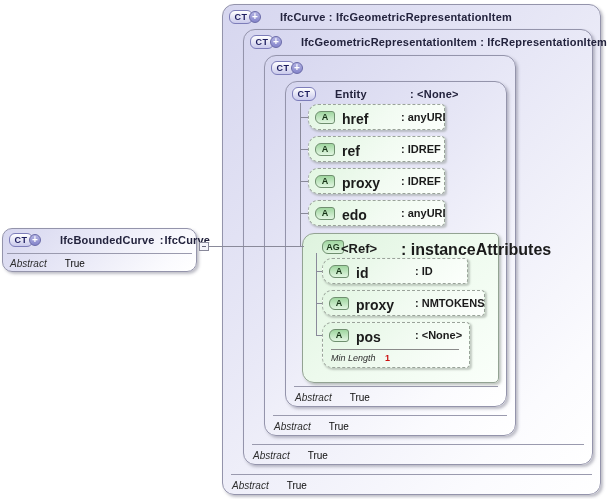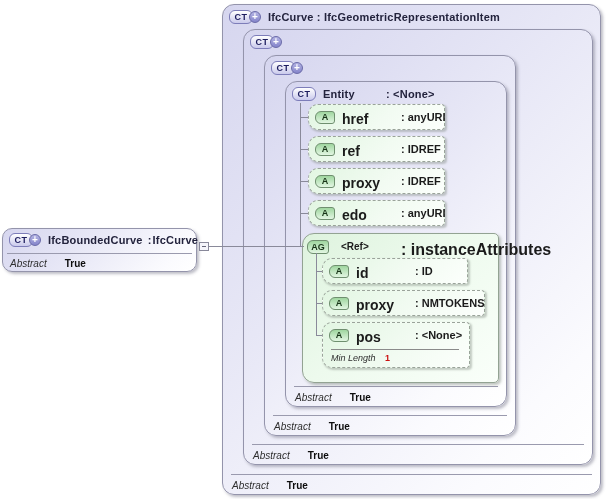--- a/index.html
+++ b/index.html
@@ -8,25 +8,25 @@
     font-family:"Liberation Sans", sans-serif;background:#ffffff;padding-left:12px;
   }
   
   .ctbox{
     position:absolute;box-sizing:border-box;
     border:1px solid #9494ab;border-radius:12px;
     background:linear-gradient(135deg,#d6d6ef 0%,#e7e7f6 40%,#fbfbfe 85%,#ffffff 100%);
     box-shadow:2px 2px 3px rgba(110,110,130,0.45);
   }
   .titlerow{position:absolute;top:5px;left:6px;display:flex;align-items:center;white-space:nowrap;}
-  .titletext{font-size:11px;font-weight:bold;color:#23233d;margin-left:7px;letter-spacing:0.2px;}
+  .titletext{font-size:11px;font-weight:bold;color:#23233d;margin-left:19px;letter-spacing:0.2px;}
   .divider{position:absolute;left:8px;right:8px;bottom:19px;height:1px;background:#9a9aae;}
   .footer{position:absolute;left:9px;bottom:3px;font-size:10px;white-space:nowrap;}
   .abstract-label{font-style:italic;color:#2e2e2e;}
-  .abstract-value{font-weight:bold;color:#0d0d0d;margin-left:18px;}
+  .abstract-value{font-weight:normal;color:#0d0d0d;margin-left:18px;}
   
   .cticon{display:flex;align-items:center;}
   .ctrect{
     display:flex;align-items:center;justify-content:center;
     width:24px;height:14px;box-sizing:border-box;
     border:1px solid #7d7db9;border-radius:6px;
     background:linear-gradient(180deg,#ffffff 0%,#cacaec 100%);
     font-size:9px;font-weight:bold;color:#1c1c5e;letter-spacing:0.5px;
   }
   .plusdot{
@@ -52,26 +52,26 @@
   .attrname{position:absolute;left:33px;top:6px;font-size:14px;font-weight:bold;color:#1b1b1b;white-space:nowrap;}
   .attrtype{position:absolute;left:92px;top:6px;font-size:11px;font-weight:bold;color:#1b1b1b;white-space:nowrap;}
   
   .agbox{
     position:absolute;box-sizing:border-box;
     border:1px solid #93a393;border-radius:12px 5px 5px 12px;
     background:linear-gradient(135deg,#def3de 0%,#edfaed 45%,#fafffa 100%);
     box-shadow:2px 2px 3px rgba(110,125,110,0.45);
   }
   .agicon{
-    position:absolute;left:4px;top:6px;width:22px;height:14px;box-sizing:border-box;
+    position:absolute;left:19px;top:6px;width:22px;height:14px;box-sizing:border-box;
     border:1px solid #6f8f6f;border-radius:6px 3px 3px 6px;
     background:linear-gradient(180deg,#9fd69f 0%,#e2f6e2 100%);
     font-size:9px;font-weight:bold;color:#173317;text-align:center;line-height:12px;
   }
-  .agname{position:absolute;left:38px;top:7px;font-size:10px;font-weight:bold;color:#1b1b1b;white-space:nowrap;}
+  .agname{position:absolute;left:38px;top:7px;font-size:13px;font-weight:bold;color:#1b1b1b;white-space:nowrap;}
   .agtype{position:absolute;left:98px;top:7px;font-size:16px;font-weight:bold;color:#1b1b1b;white-space:nowrap;}
   
   .facetline{position:absolute;left:8px;right:10px;top:26px;height:1px;background:#8a8a8a;}
   .facetlabel{position:absolute;left:8px;top:30px;font-size:9px;font-style:italic;color:#2e2e2e;white-space:nowrap;}
   .facetvalue{position:absolute;left:62px;top:30px;font-size:9px;font-weight:bold;color:#cc1111;}
   
   .hline,.vline{position:absolute;background:#8a8a9a;}
   .hline{height:1px;}
   .vline{width:1px;}
   .handle{
@@ -99,20 +99,21 @@
       <span class="abstract-label">Abstract</span><span class="abstract-value">True</span>
     </div>
   </div>
 
   <div class="ctbox" style="left:243px;top:29px;width:350px;height:436px;">
     <div class="titlerow">
       <span class="cticon">
         <span class="ctrect">CT</span>
         <span class="plusdot">+</span>
       </span>
+      <span class="titletext">IfcGeometricRepresentationItem : IfcRepresentationItem</span>
     </div>
     <div class="divider"></div>
     <div class="footer">
       <span class="abstract-label">Abstract</span><span class="abstract-value">True</span>
     </div>
   </div>
 
   <div class="ctbox" style="left:264px;top:55px;width:252px;height:381px;">
     <div class="titlerow">
       <span class="cticon">

